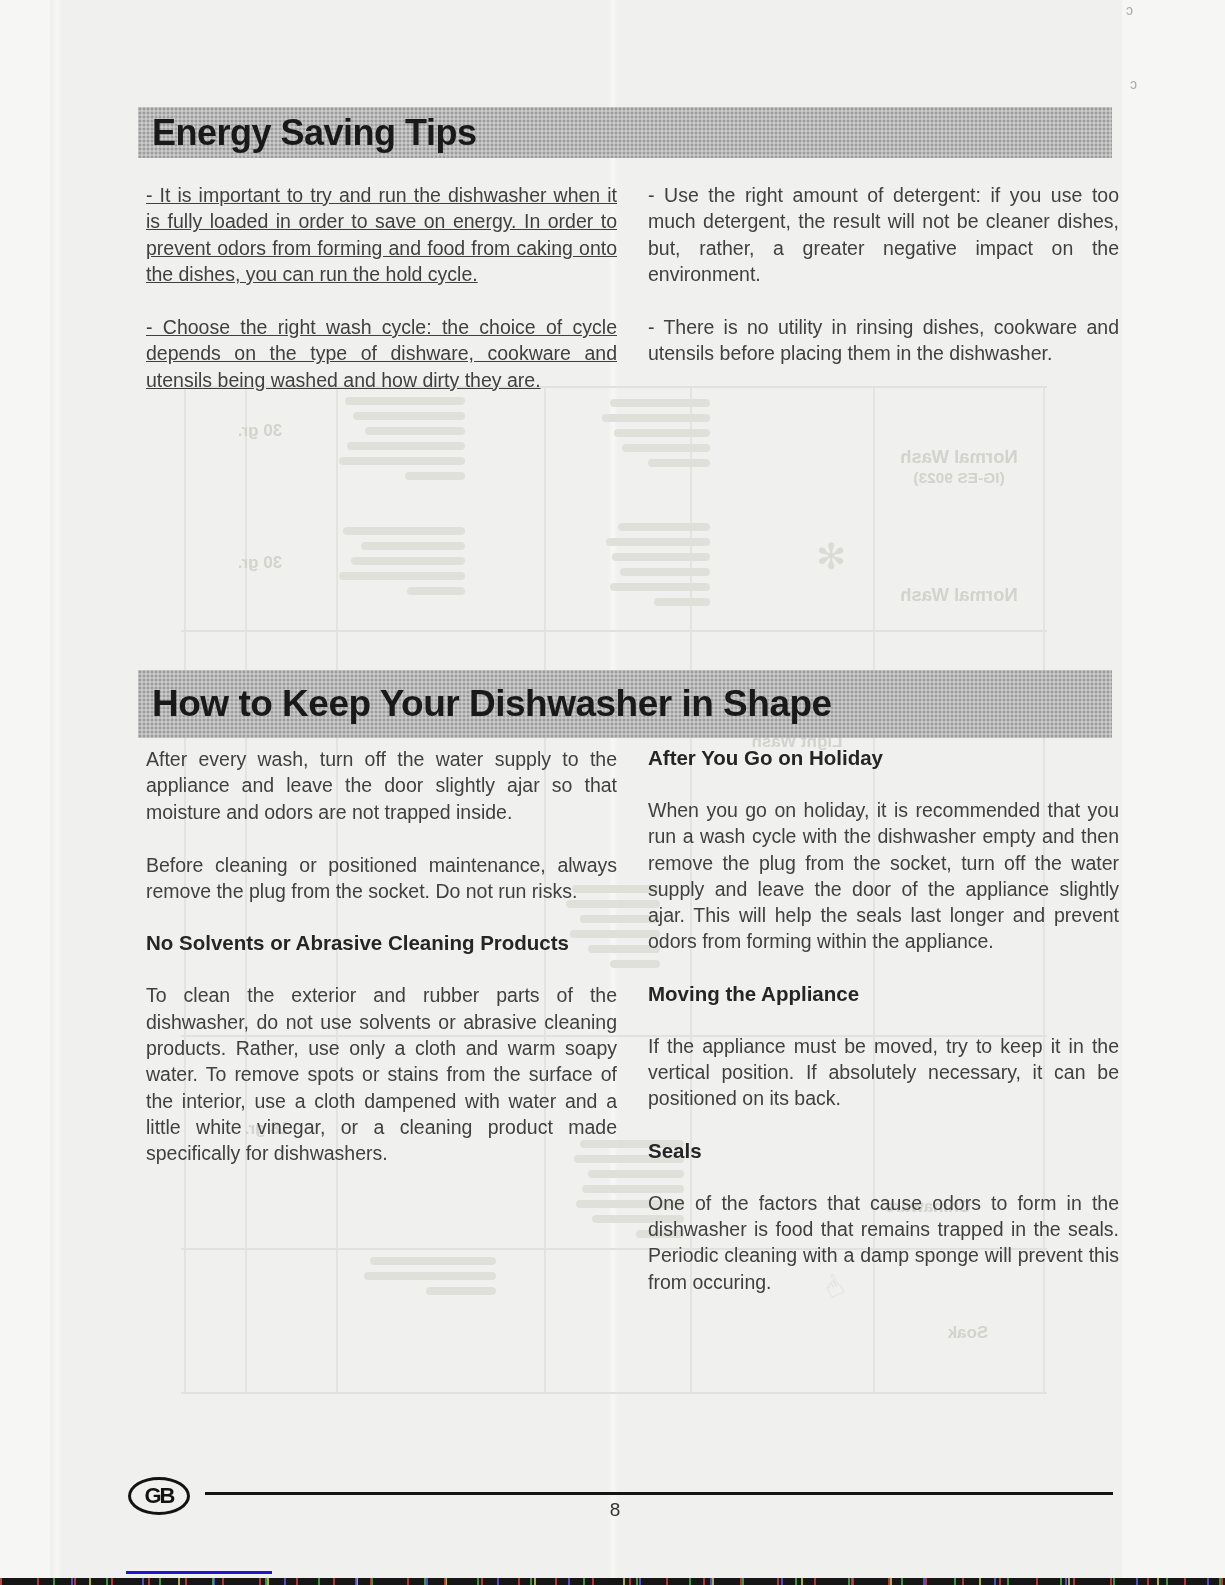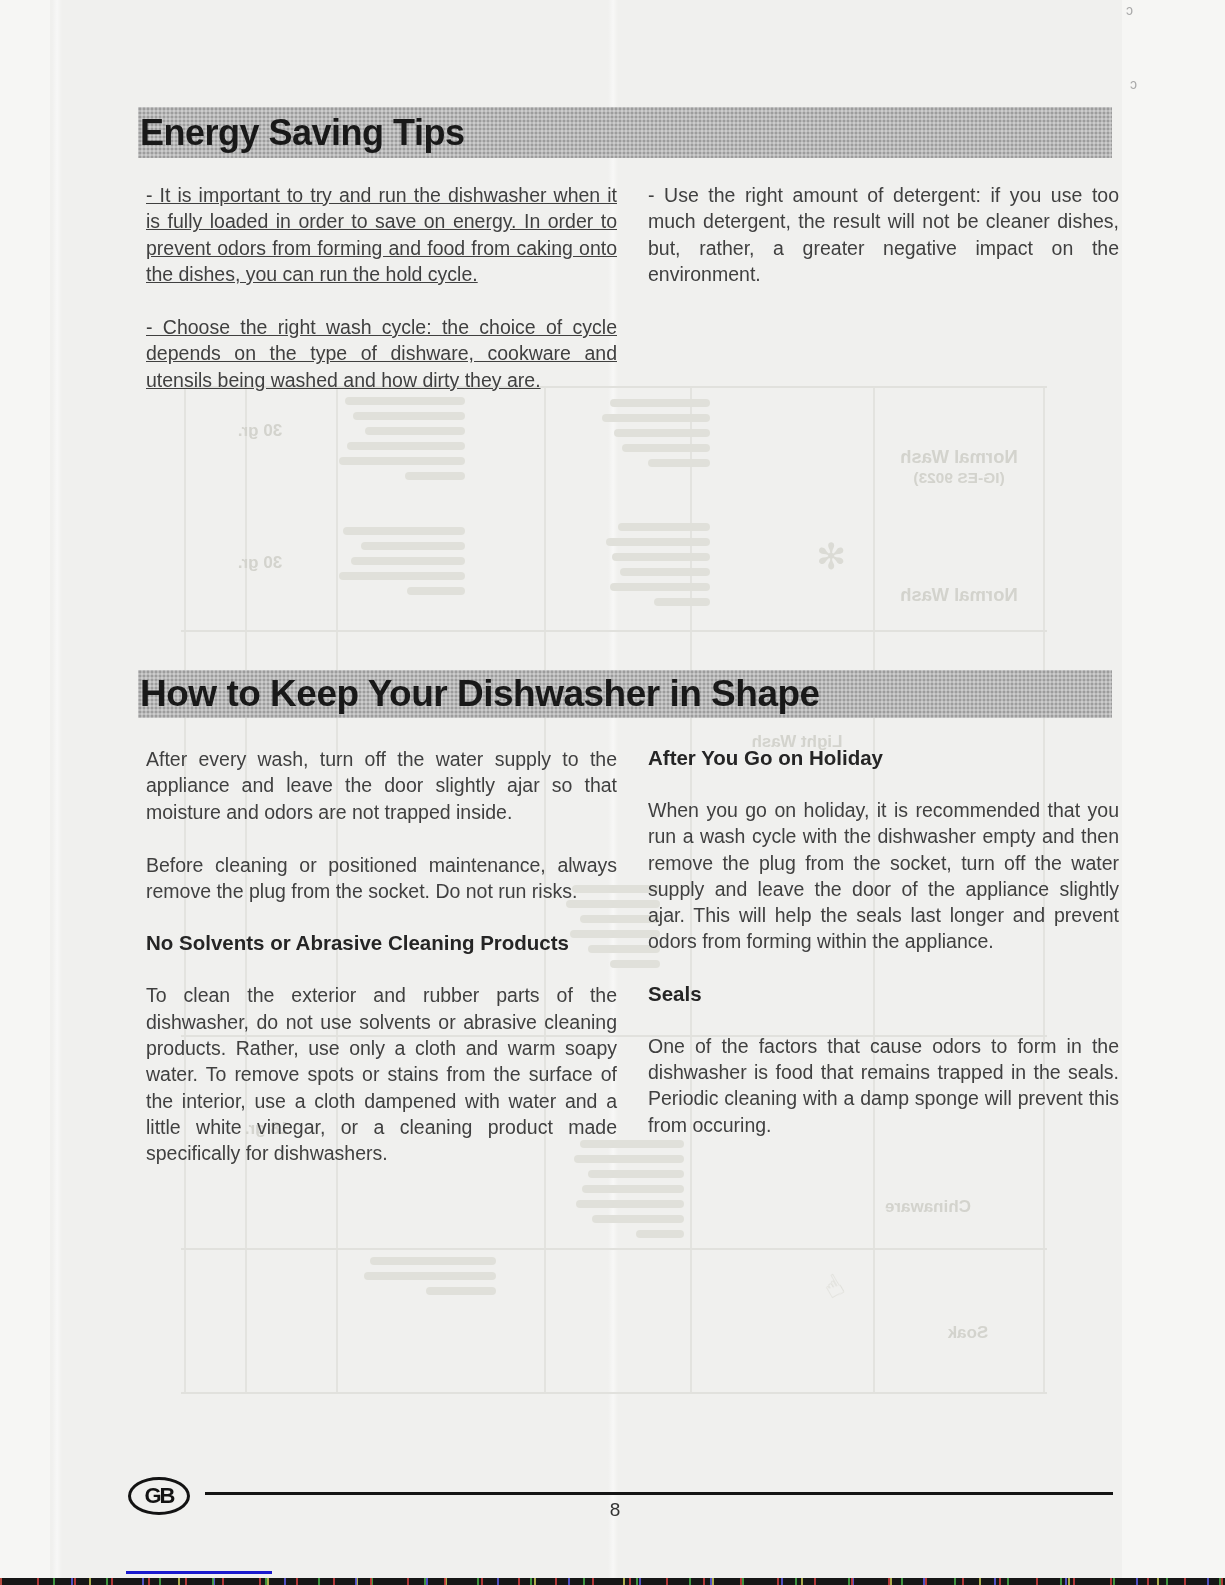--- a/index.html
+++ b/index.html
@@ -31,24 +31,24 @@
   
   .band{
     position:absolute;left:138px;width:974px;
     background-color:#b9b9b9;
     background-image:
       radial-gradient(rgba(90,90,90,.30) 26%, transparent 27%),
       radial-gradient(rgba(255,255,255,.28) 26%, transparent 27%);
     background-size:4px 4px,4px 4px;
     background-position:0 0,2px 2px;
     color:#191919;font-weight:bold;letter-spacing:-.5px;
-    display:flex;align-items:center;padding-left:2px;box-sizing:border-box;
+    display:flex;align-items:center;padding-left:14px;box-sizing:border-box;
   }
   #band1{top:107px;height:51px;font-size:36px;}
-  #band2{top:670px;height:48px;font-size:37px;}
+  #band2{top:670px;height:68px;font-size:37px;}
   
   .col{
     position:absolute;width:471px;color:#404040;font-size:19.5px;
     line-height:26.3px;text-align:justify;
   }
   .col p{margin:0 0 27px 0;}
   .s2h{
     font-weight:bold;color:#252525;font-size:20.5px;margin:0;line-height:24px;
   }
   .s2b{margin:2px 0 0 0;}
@@ -169,20 +169,21 @@
 <div class="band" id="band1">
   <span>Energy Saving Tips</span>
 </div>
 
 <div class="col" id="c1L">
   <p>- It is important to try and run the dishwasher when it is fully loaded in order to save on energy. In order to prevent odors from forming and food from caking onto the dishes, you can run the hold cycle.</p>
   <p>- Choose the right wash cycle: the choice of cycle depends on the type of dishware, cookware and utensils being washed and how dirty they are.</p>
 </div>
 <div class="col" id="c1R">
   <p>- Use the right amount of detergent: if you use too much detergent, the result will not be cleaner dishes, but, rather, a greater negative impact on the environment.</p>
+  <p>- There is no utility in rinsing dishes, cookware and utensils before placing them in the dishwasher.</p>
 </div>
 
 <div class="band" id="band2">
   <span>How to Keep Your Dishwasher in Shape</span>
 </div>
 
 <div class="col" id="c2L">
   <div class="s2block">
     <p class="s2b">After every wash, turn off the water supply to the appliance and leave the door slightly ajar so that moisture and odors are not trapped inside.</p>
   </div>
@@ -192,20 +193,24 @@
   <div class="s2block">
     <p class="s2h">No Solvents or Abrasive Cleaning Products</p>
     <p class="s2b">To clean the exterior and rubber parts of the dishwasher, do not use solvents or abrasive cleaning products. Rather, use only a cloth and warm soapy water. To remove spots or stains from the surface of the interior, use a cloth dampened with water and a little white vinegar, or a cleaning product made specifically for dishwashers.</p>
   </div>
 </div>
 
 <div class="col" id="c2R">
   <div class="s2block">
     <p class="s2h">After You Go on Holiday</p>
     <p class="s2b">When you go on holiday, it is recommended that you run a wash cycle with the dishwasher empty and then remove the plug from the socket, turn off the water supply and leave the door of the appliance slightly ajar. This will help the seals last longer and prevent odors from forming within the appliance.</p>
+  </div>
+  <div class="s2block">
+    <p class="s2h">Moving the Appliance</p>
+    <p class="s2b">If the appliance must be moved, try to keep it in the vertical position. If absolutely necessary, it can be positioned on its back.</p>
   </div>
   <div class="s2block">
     <p class="s2h">Seals</p>
     <p class="s2b">One of the factors that cause odors to form in the dishwasher is food that remains trapped in the seals. Periodic cleaning with a damp sponge will prevent this from occuring.</p>
   </div>
 </div>
 
 <div class="gb-oval">
   <span>GB</span>
 </div>

